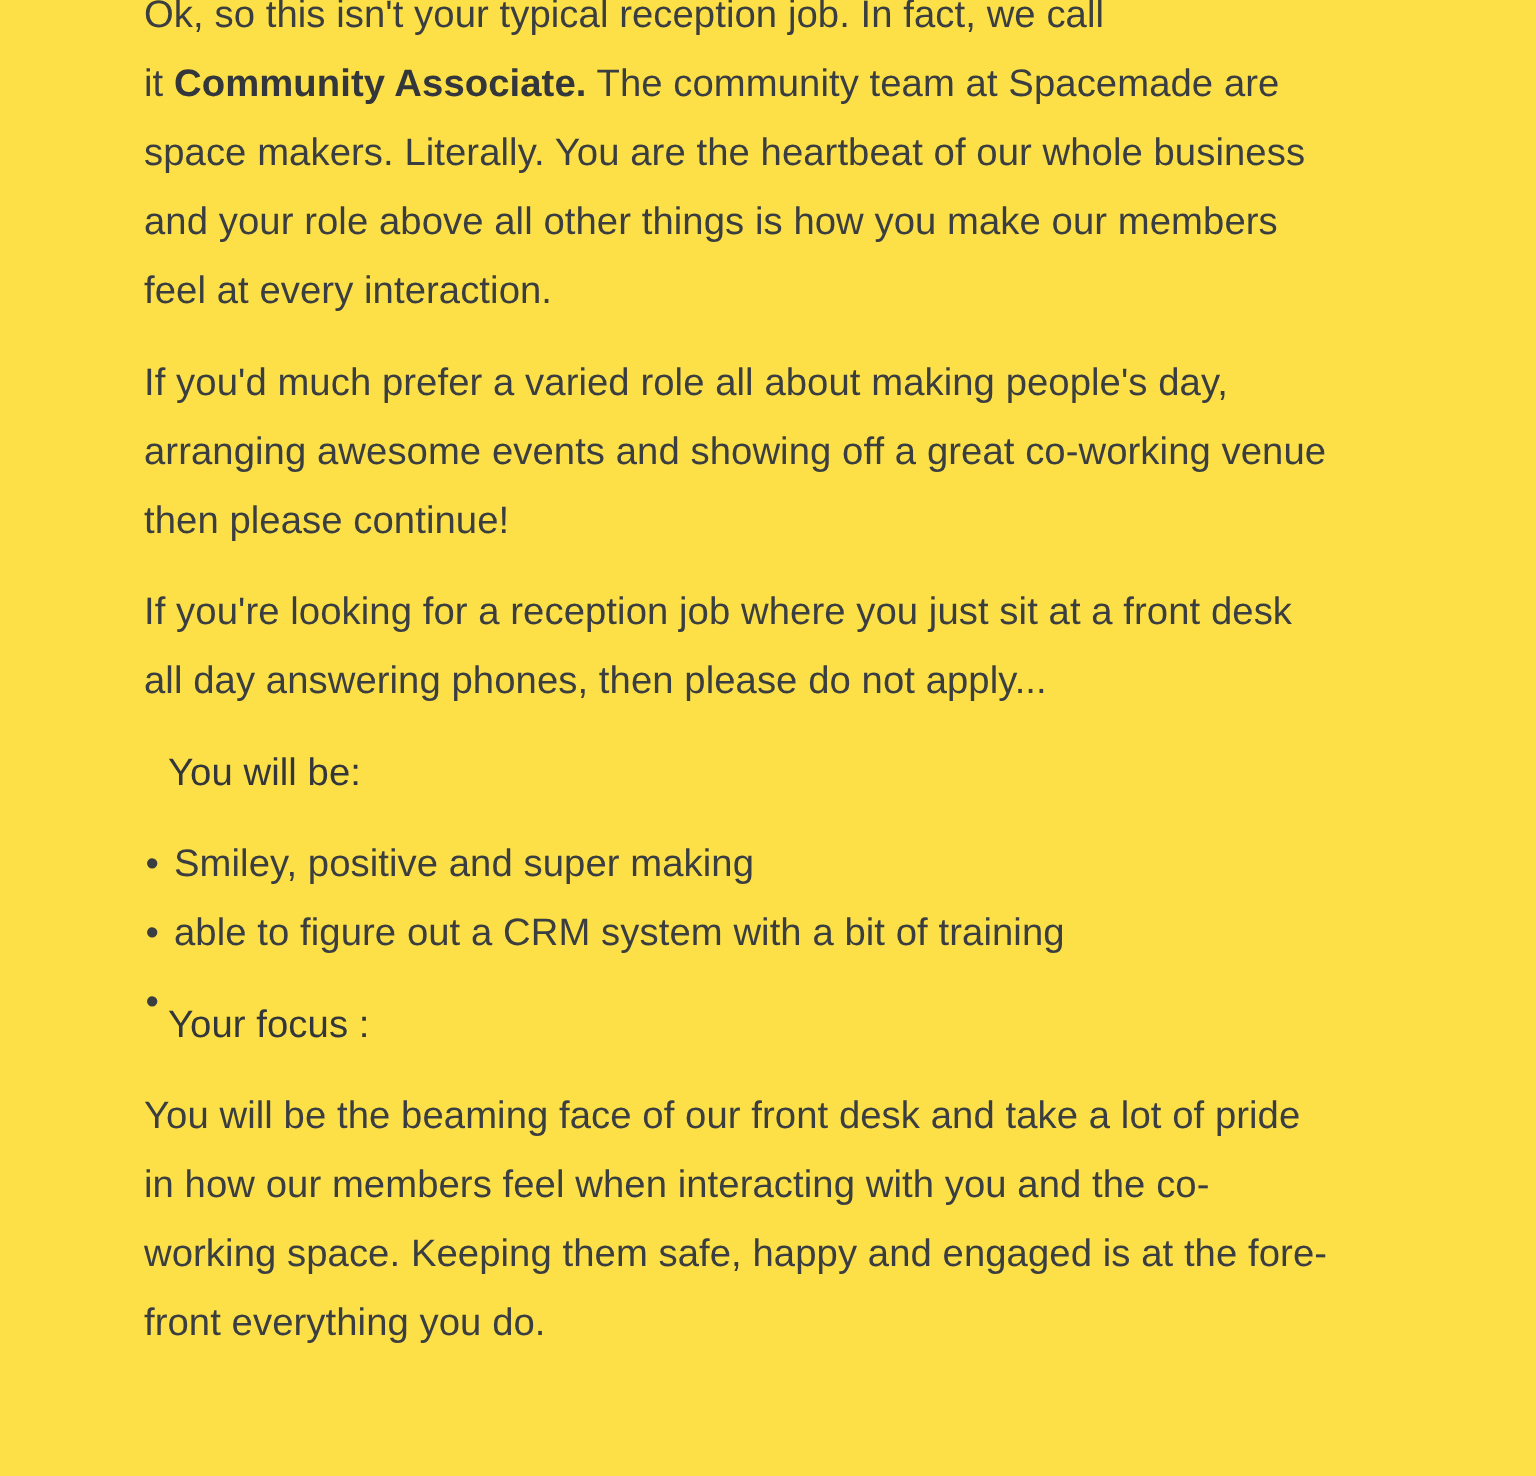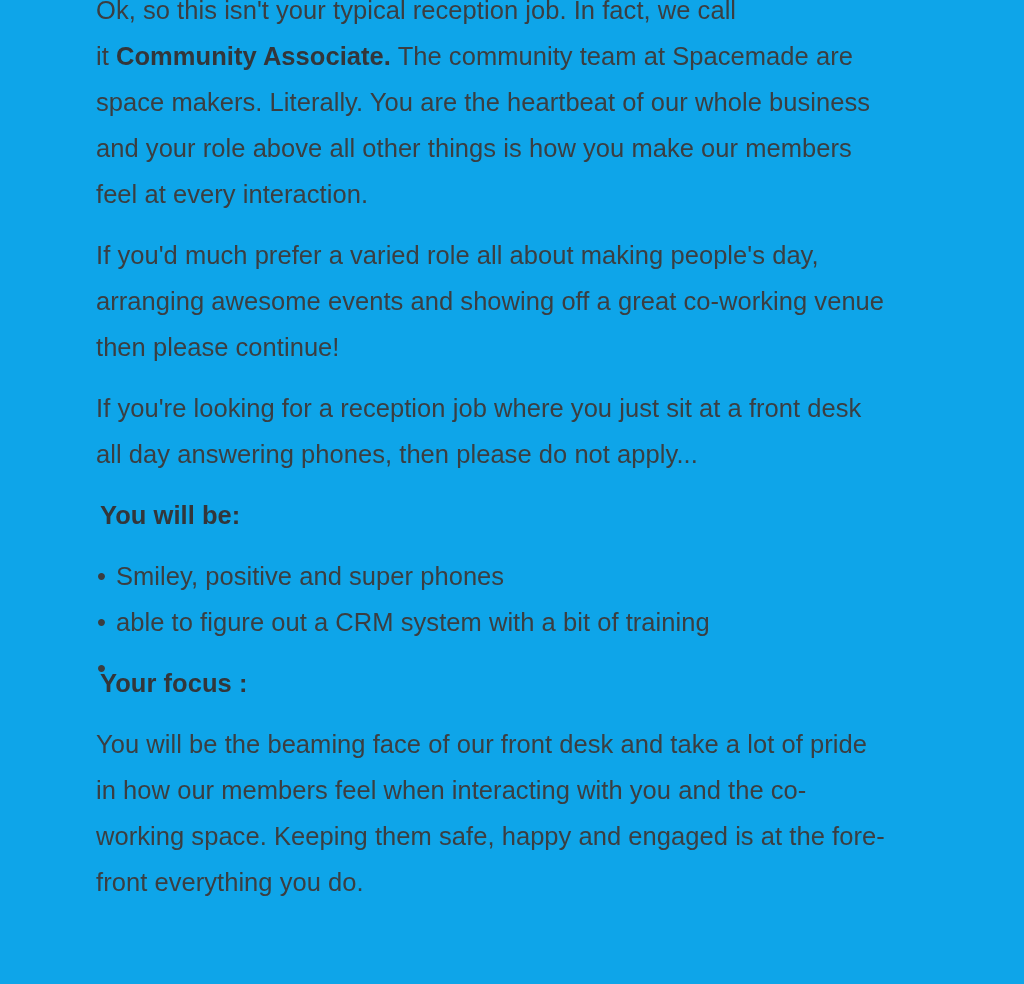--- a/index.html
+++ b/index.html
@@ -13,21 +13,21 @@
     overflow: hidden;
     font-family: "Liberation Sans", sans-serif;
     color: #3b3e41;
     -webkit-font-smoothing: antialiased;
   }
 
   #page {
     position: relative;
     width: 1024px;
     height: 984px;
-    background: #0ea5e9;
+    background: #fde047;
     box-sizing: border-box;
   }
 
   
   #article {
     position: absolute;
     left: 96px;
     top: -13px;
     width: 832px;
   }
@@ -43,23 +43,23 @@
 
   .para strong,
   .bold-inline {
     font-weight: 700;
     color: #33363a;
   }
 
   .subhead {
     font-size: 25.5px;
     line-height: 46px;
-    font-weight: 700;
+    font-weight: 400;
     color: #33363a;
-    margin: 0 0 15px 4px;
+    margin: 0 0 15px 16px;
     letter-spacing: 0.05px;
   }
 
   ul.bullets {
     list-style: none;
     margin: 0 0 15px 0;
     padding: 0;
   }
 
   ul.bullets > li {
@@ -102,21 +102,21 @@
     <p class="para">If you'd much prefer a varied role all about making people's day,
 arranging awesome events and showing off a great co-working venue
 then please continue!</p>
 
     <p class="para">If you're looking for a reception job where you just sit at a front desk
 all day answering phones, then please do not apply...</p>
 
     <h3 class="subhead">You will be:</h3>
 
     <ul class="bullets">
-      <li><span class="bullet-dot">•</span><span>Smiley, positive and super phones</span></li>
+      <li><span class="bullet-dot">•</span><span>Smiley, positive and super making</span></li>
       <li><span class="bullet-dot">•</span><span>able to figure out a CRM system with a bit of training</span></li>
       <li><span class="bullet-dot">•</span></li>
     </ul>
 
     <h3 class="subhead">Your focus :</h3>
 
     <p class="para">You will be the beaming face of our front desk and take a lot of pride
 in how our members feel when interacting with you and the co-
 working space. Keeping them safe, happy and engaged is at the fore-
 front everything you do.</p>

